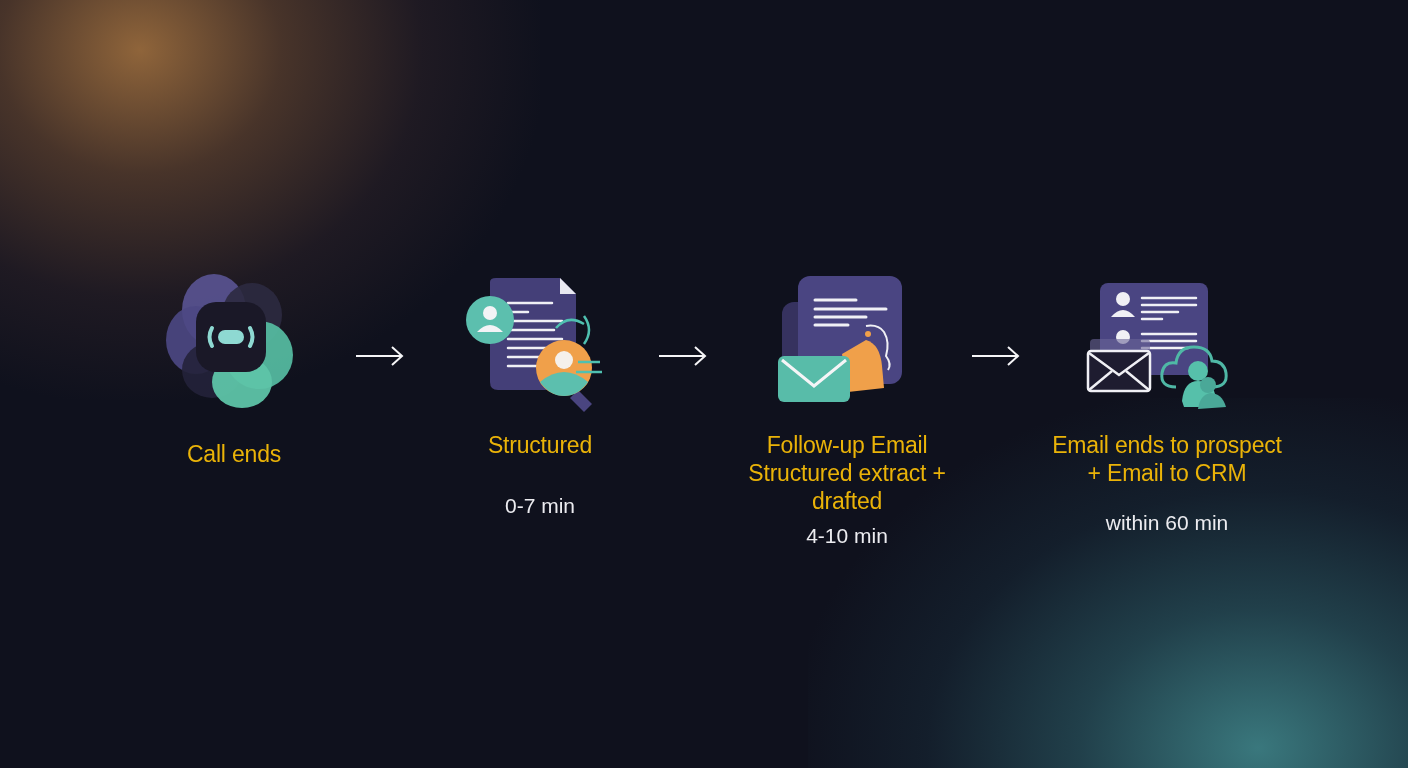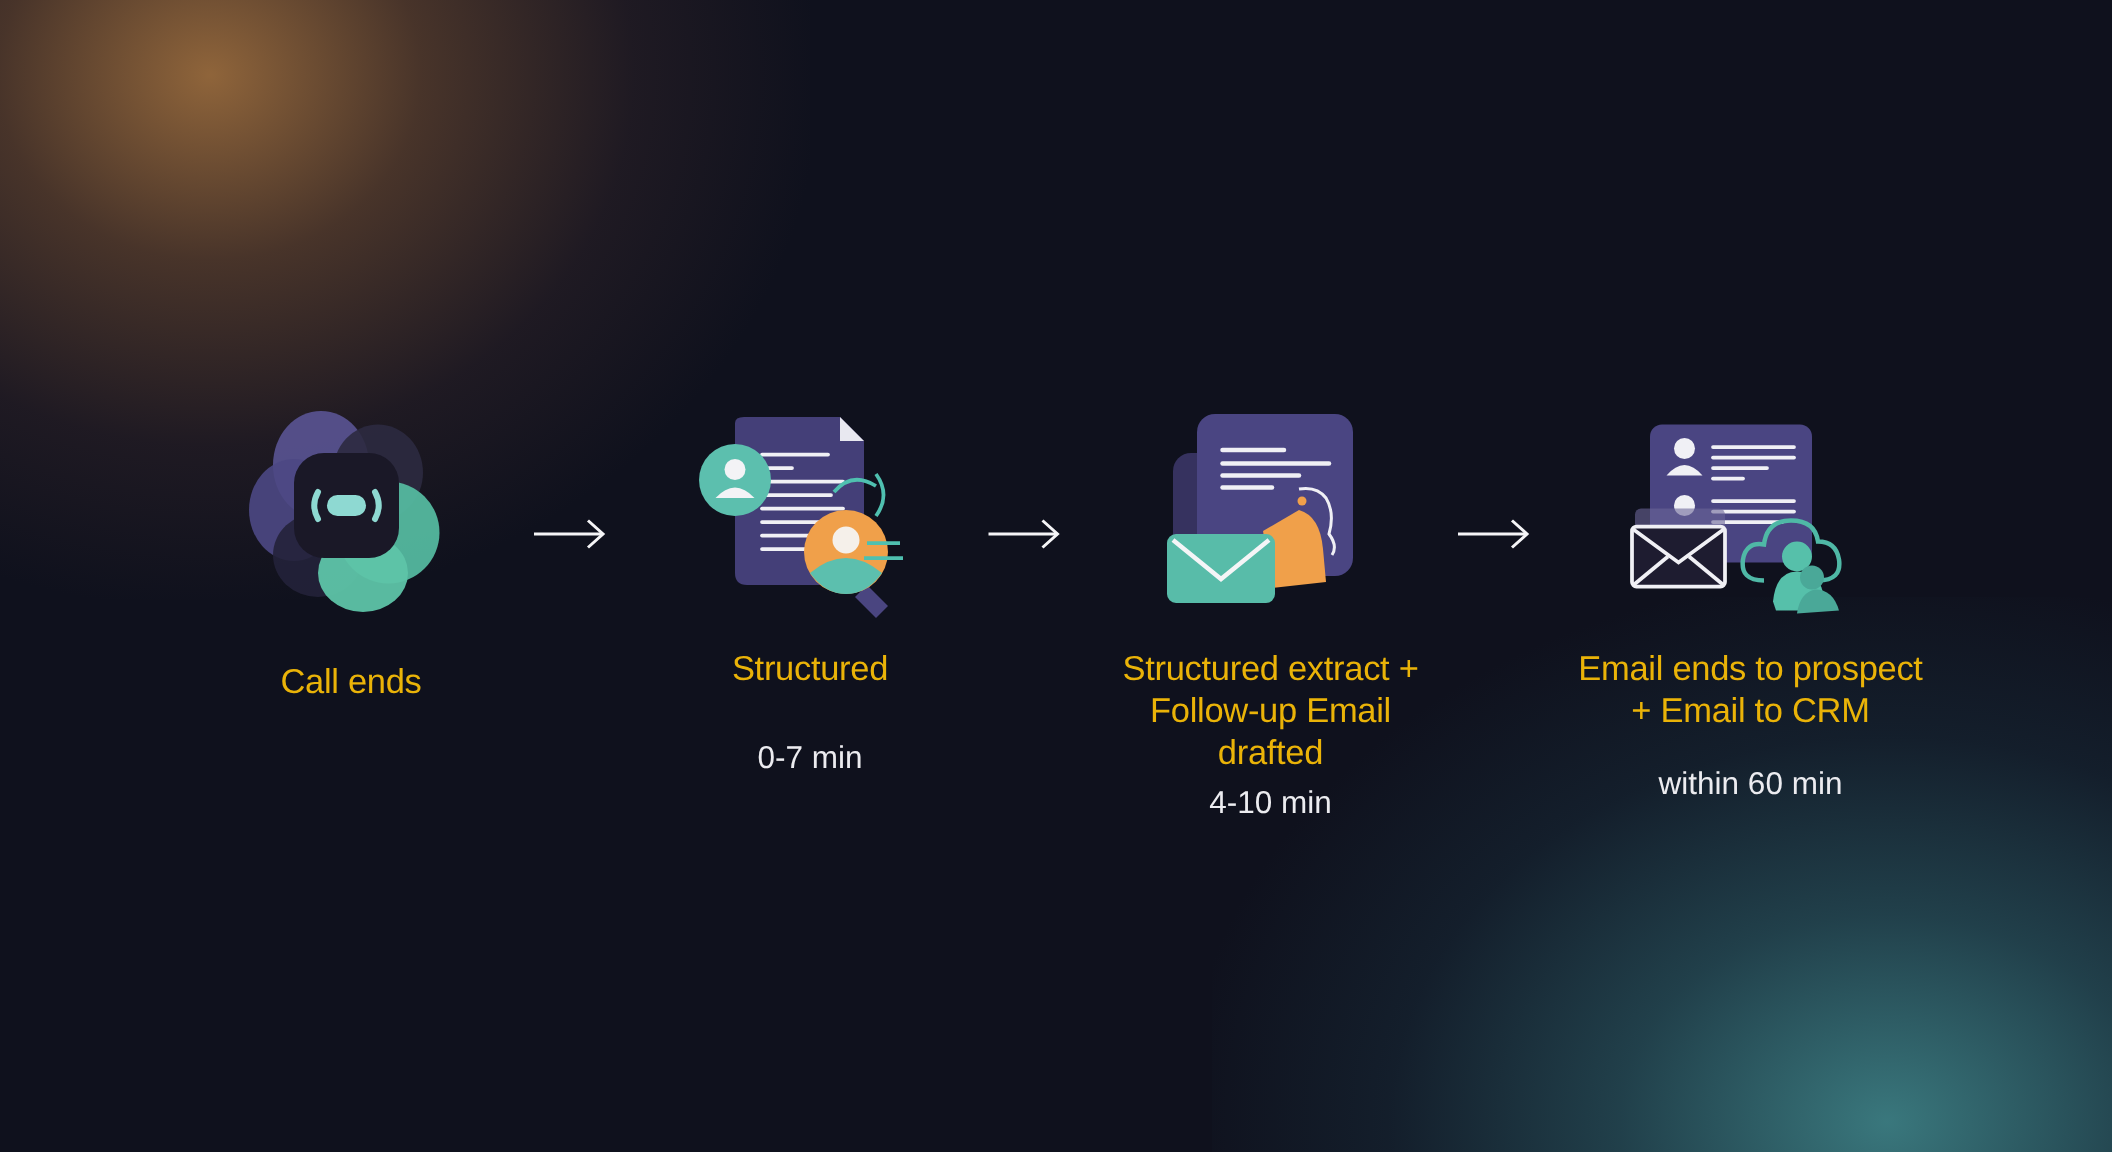--- a/index.html
+++ b/index.html
@@ -105,22 +105,22 @@
       <line x1="45" y1="47" x2="96" y2="47"></line>
       <line x1="45" y1="55" x2="78" y2="55"></line>
     </g>
     <path d="M96 56 Q108 54 114 62 Q120 72 116 86 Q122 94 118 100" stroke="#f0f0f5" stroke-width="2" fill="none"></path>
     <path d="M72 84 L96 70 Q110 74 112 96 L114 118 L78 122 Z" fill="#f0a04a"></path>
     <circle cx="98" cy="64" r="3" fill="#f0a04a"></circle>
     <rect x="8" y="86" width="72" height="46" rx="6" fill="#58bca9"></rect>
     <polyline points="12,90 44,116 76,90" stroke="#f5f5f7" stroke-width="3" fill="none"></polyline>
   </svg>
   <div class="label" style="top:431px;">
+    <div>Follow-up Email</div>
     <div>Structured extract +</div>
-    <div>Follow-up Email</div>
     <div>drafted</div>
   </div>
   <div class="time" style="top:523px;">4-10 min</div>
 </div>
 
 <svg class="arrow" width="52" height="20" viewBox="0 0 52 20" style="left:970px; top:346px;">
   <line x1="2" y1="10" x2="48" y2="10" stroke="#f5f5f7" stroke-width="2"></line>
   <polyline points="38,1 48,10 38,19" stroke="#f5f5f7" stroke-width="2" fill="none"></polyline>
 </svg>
 

